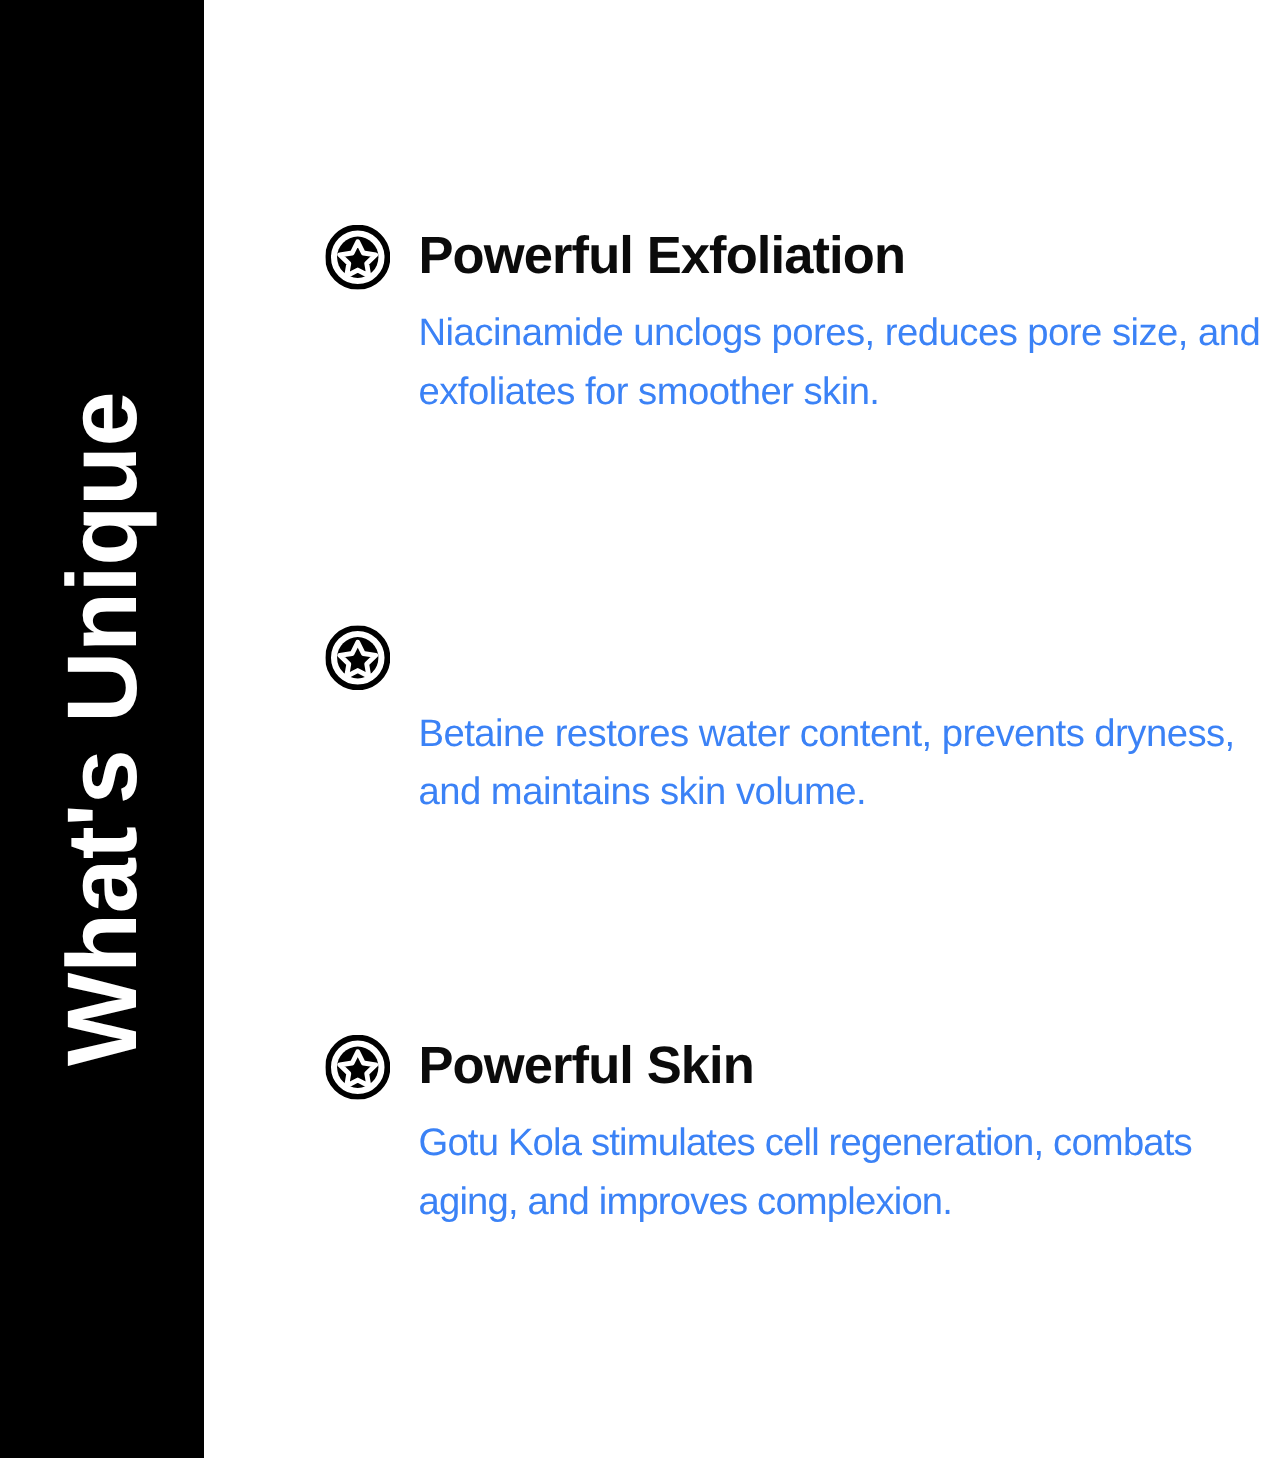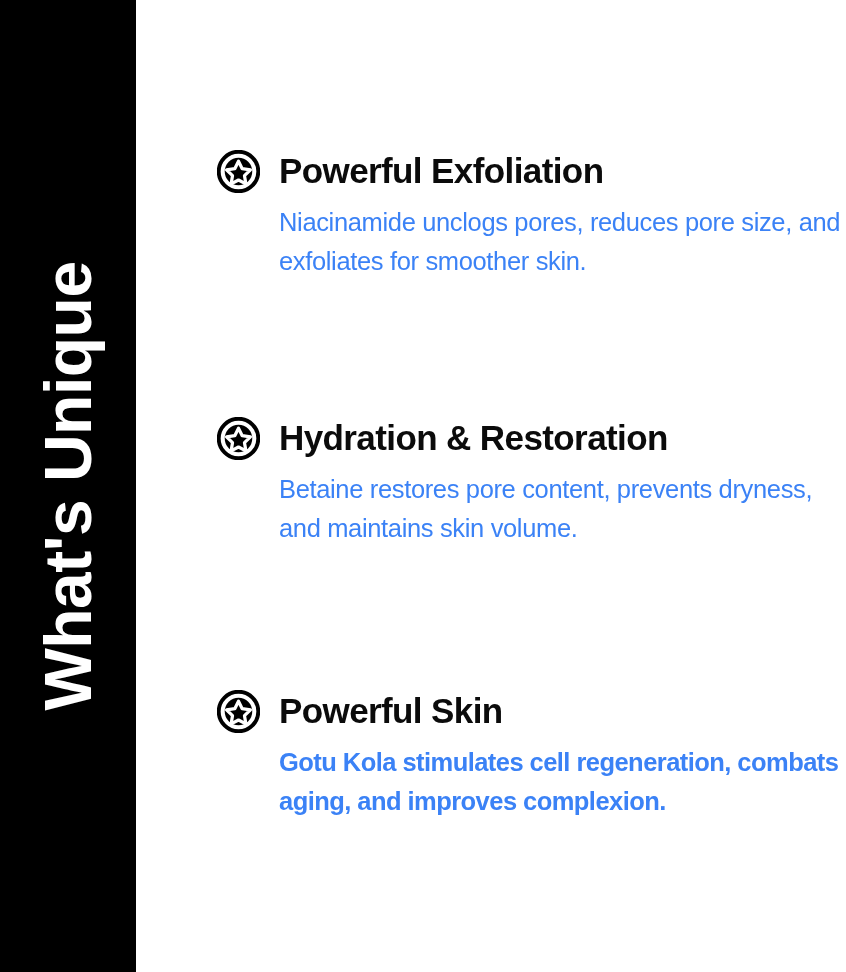--- a/index.html
+++ b/index.html
@@ -102,21 +102,21 @@
     padding-left: 62px;
     font-family: "Liberation Sans", sans-serif;
     font-weight: 400;
     font-size: 25.5px;
     line-height: 1.52;
     color: #3b82f6;
     letter-spacing: -0.35px;
     max-width: 600px;
   }
 
-  .feature-3 .feature-body { letter-spacing: -0.55px; font-weight: bold; }
+  .feature-3 .feature-body { letter-spacing: -0.55px; }
 </style>
 </head>
 <body>
 
 <div class="poster">
 
   <div class="sidebar">
     <div class="sidebar-title-wrap">
       <div class="sidebar-title">What's Unique</div>
     </div>
@@ -136,23 +136,22 @@
       <p class="feature-body">Niacinamide unclogs pores, reduces pore size, and exfoliates for smoother skin.</p>
     </div>
 
     <div class="feature feature-2">
       <div class="feature-head">
         <svg class="badge-icon" viewBox="0 0 100 100">
           <circle cx="50" cy="50" r="46" fill="none" stroke="#000000" stroke-width="9"></circle>
           <circle cx="50" cy="50" r="32" fill="#000000"></circle>
           <path d="M50 26 L58.6 43.4 L77.8 46.2 L63.9 59.7 L67.2 78.8 L50 69.8 L32.8 78.8 L36.1 59.7 L22.2 46.2 L41.4 43.4 Z" fill="none" stroke="#ffffff" stroke-width="7.5" stroke-linejoin="round" stroke-linecap="round"></path>
         </svg>
-        <h2 class="feature-title">Hydration &amp; Restoration</h2>
       </div>
-      <p class="feature-body">Betaine restores pore content, prevents dryness, and maintains skin volume.</p>
+      <p class="feature-body">Betaine restores water content, prevents dryness, and maintains skin volume.</p>
     </div>
 
     <div class="feature feature-3">
       <div class="feature-head">
         <svg class="badge-icon" viewBox="0 0 100 100">
           <circle cx="50" cy="50" r="46" fill="none" stroke="#000000" stroke-width="9"></circle>
           <circle cx="50" cy="50" r="32" fill="#000000"></circle>
           <path d="M50 26 L58.6 43.4 L77.8 46.2 L63.9 59.7 L67.2 78.8 L50 69.8 L32.8 78.8 L36.1 59.7 L22.2 46.2 L41.4 43.4 Z" fill="none" stroke="#ffffff" stroke-width="7.5" stroke-linejoin="round" stroke-linecap="round"></path>
         </svg>
         <h2 class="feature-title">Powerful Skin</h2>

